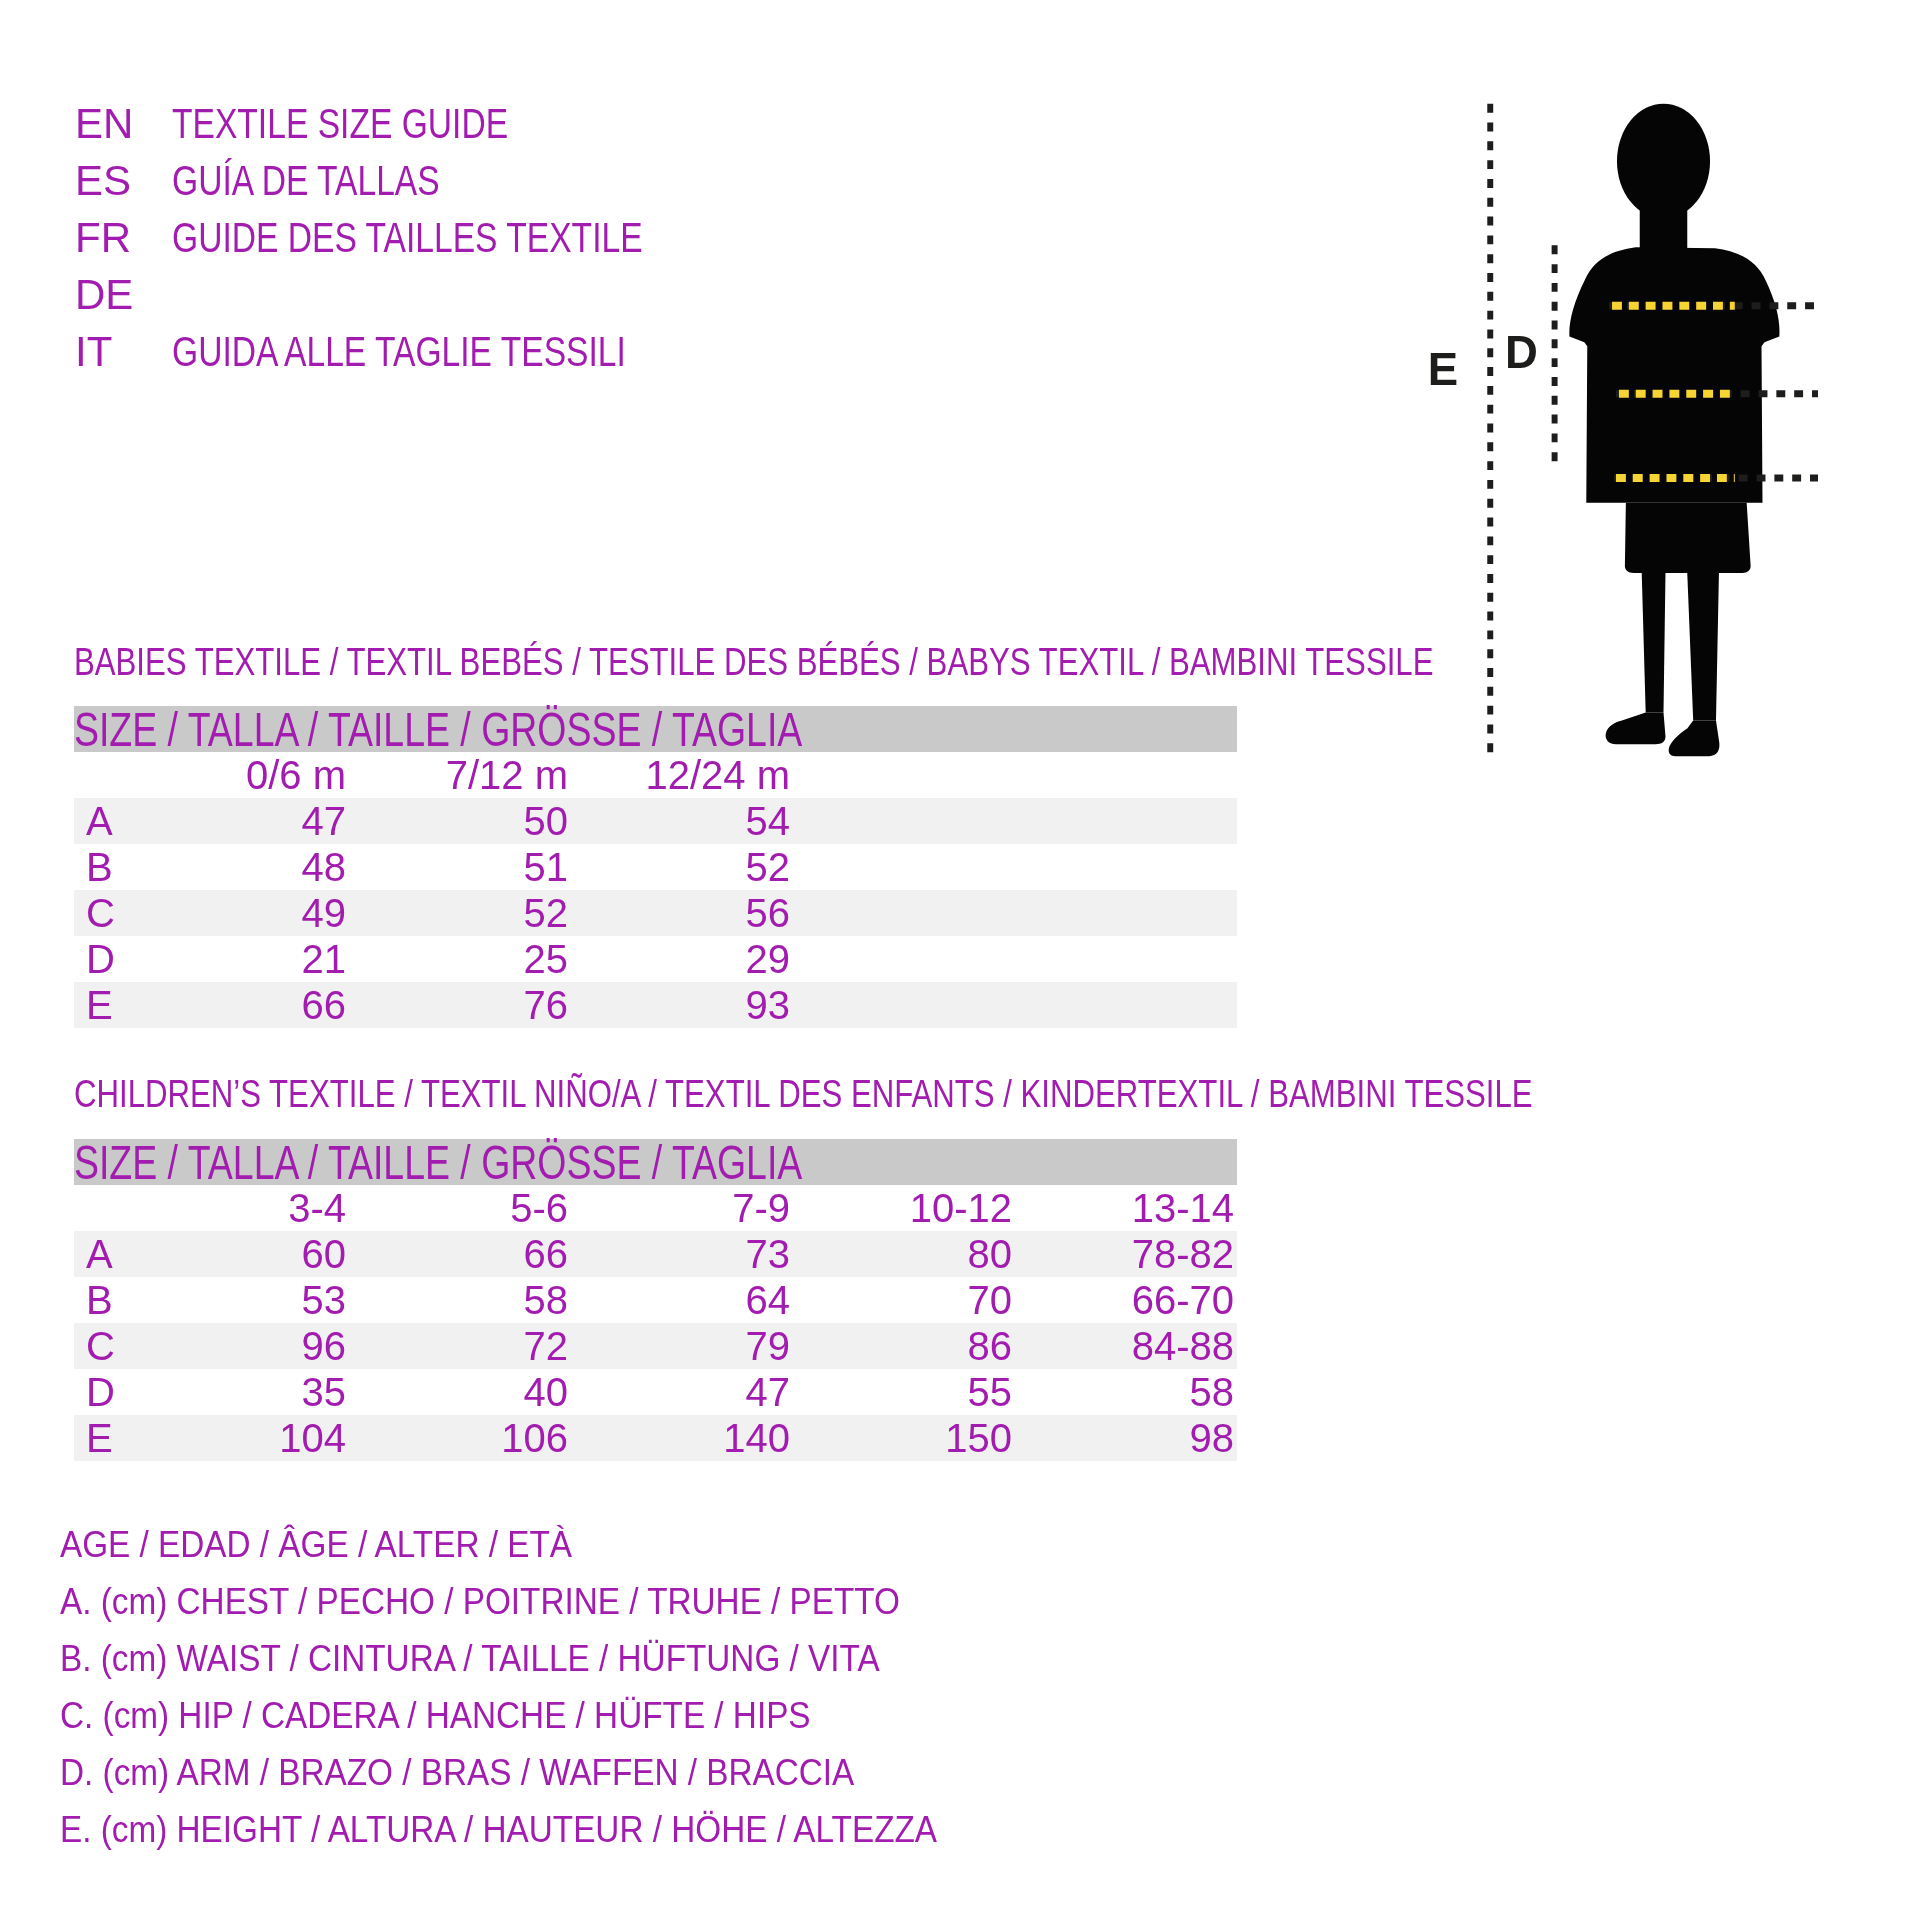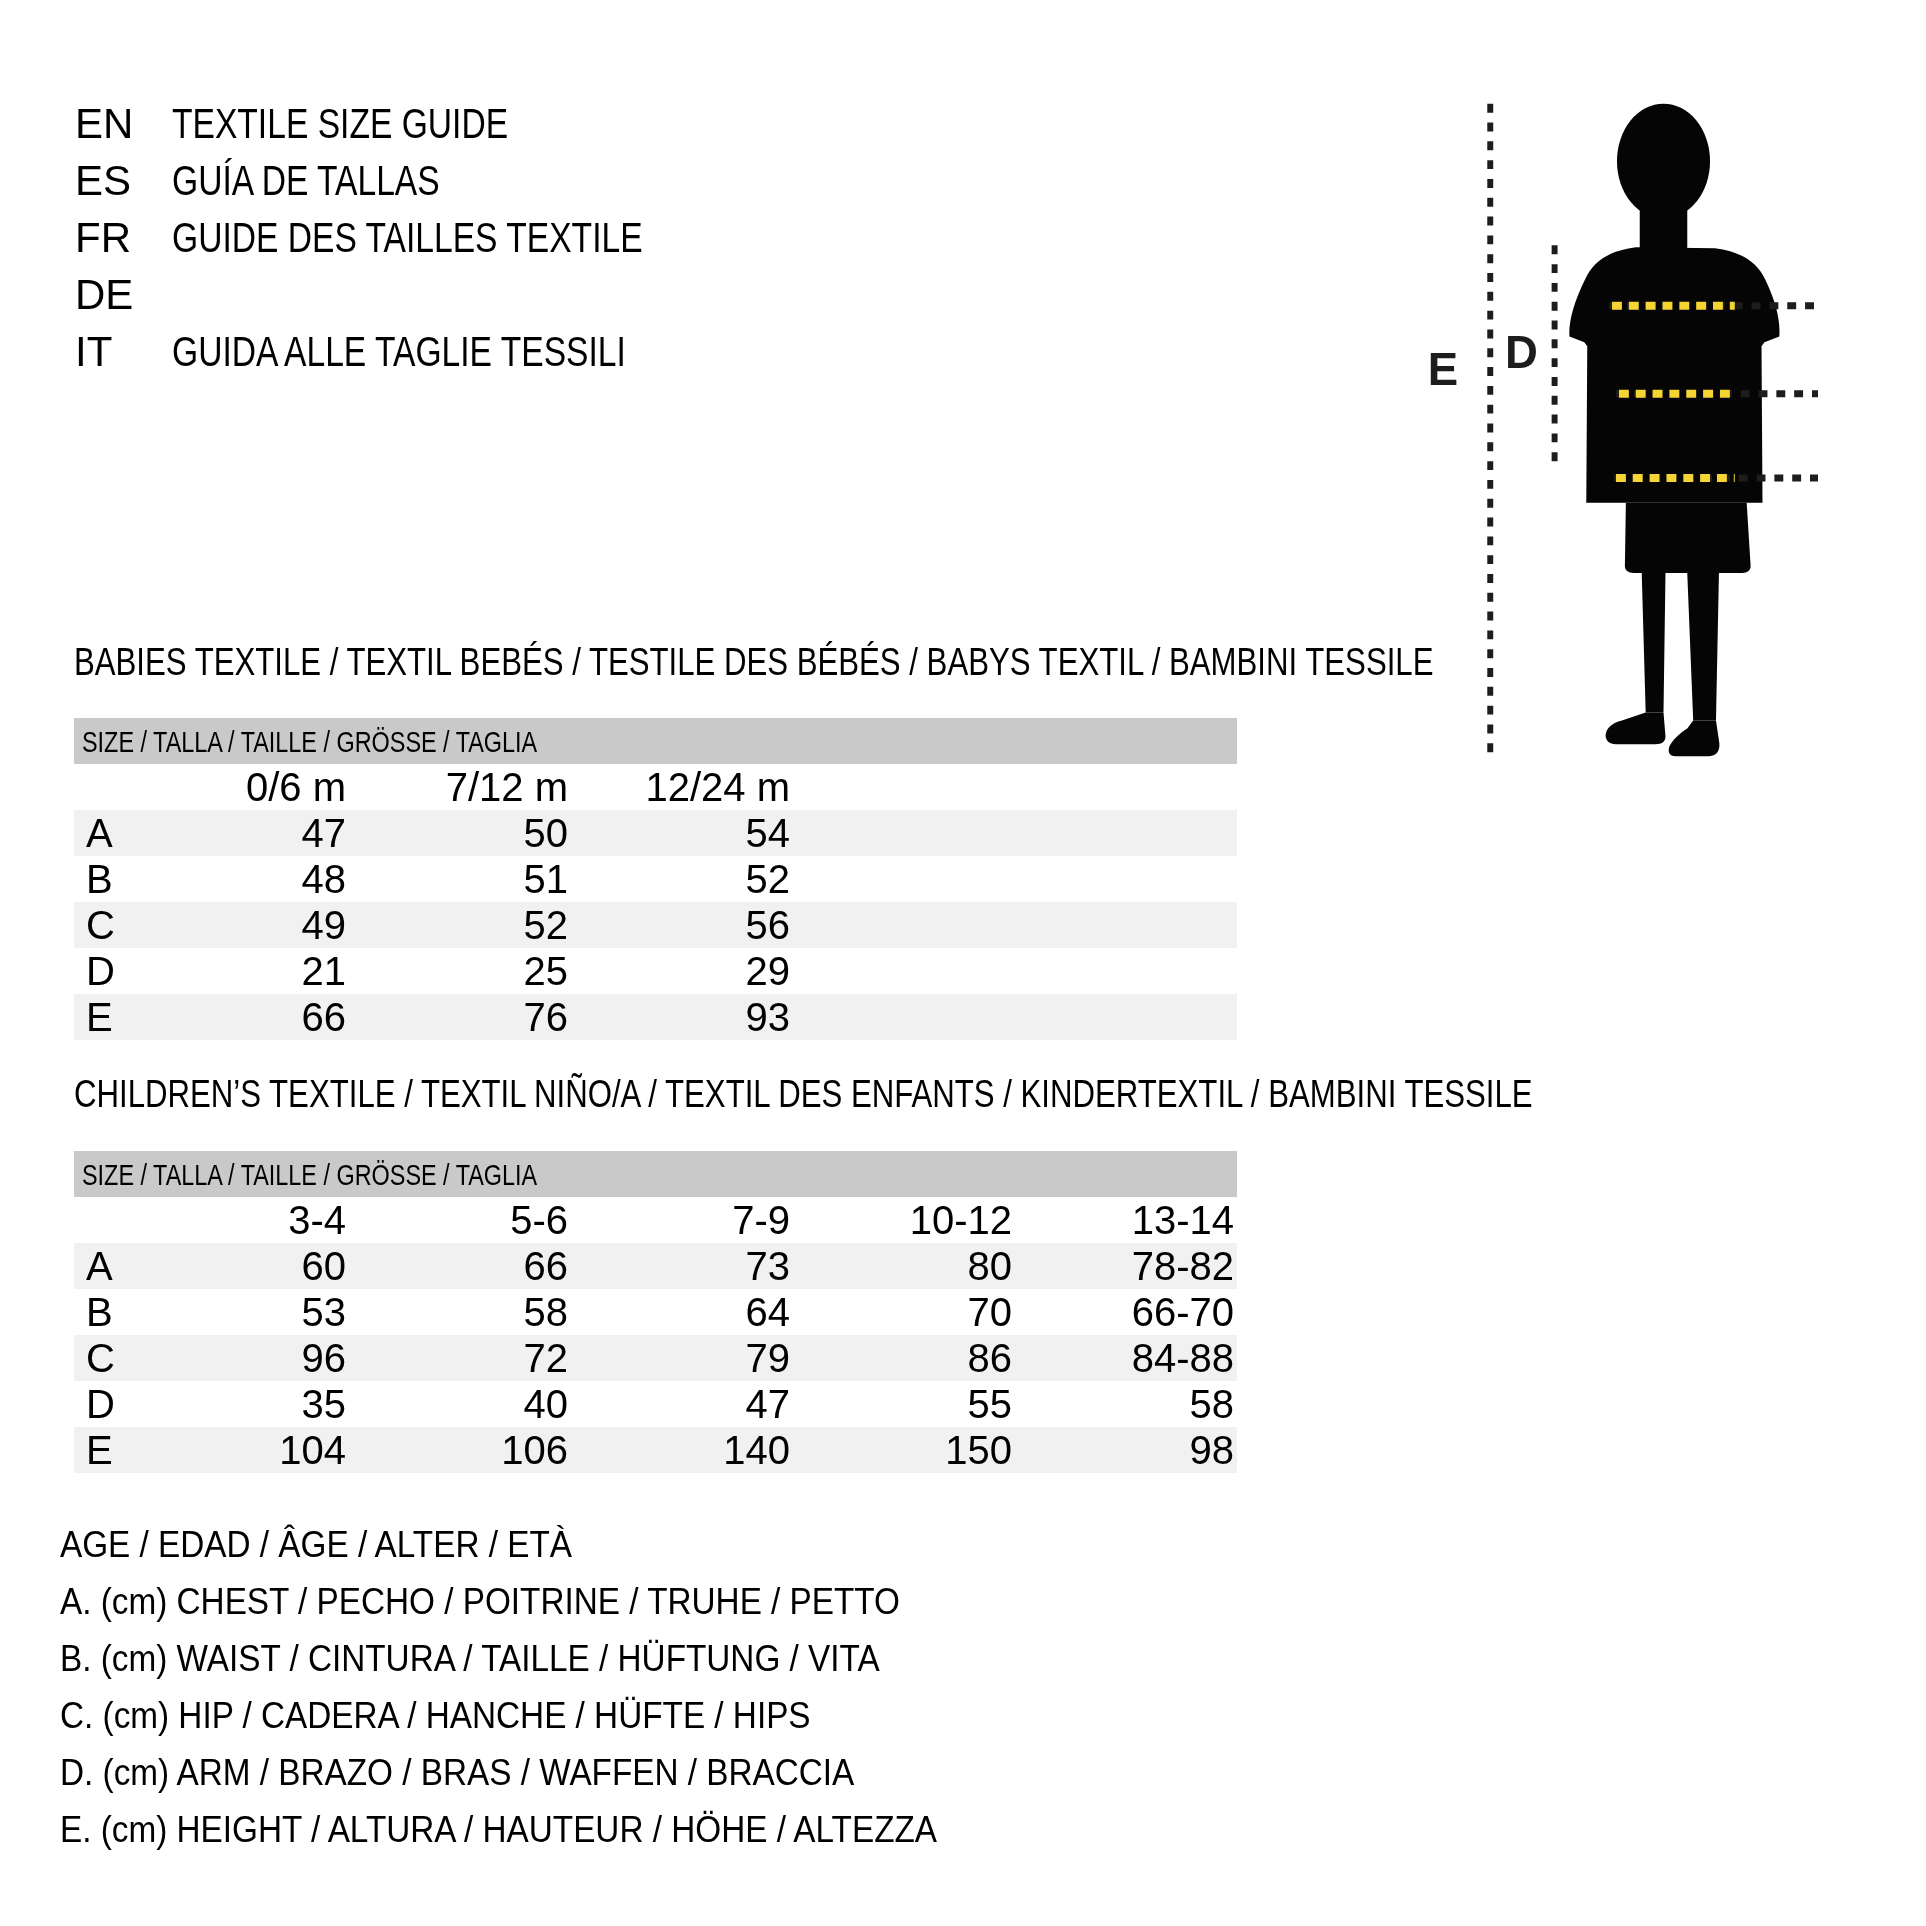--- a/index.html
+++ b/index.html
@@ -1,18 +1,18 @@
 <!DOCTYPE html>
 <html><head>
 <meta charset="utf-8">
 <style>
   html,body{margin:0;padding:0;background:#fff;}
   .page{
     position:relative;width:1818px;height:1927px;background:#ffffff;overflow:hidden;
-    font-family:"Liberation Sans",sans-serif;color:#000000;
+    font-family:"Liberation Sans",sans-serif;color:#a21caf;
   }
   .cond80{transform:scaleX(.80);transform-origin:left center;display:inline-block;white-space:nowrap;}
   .cond82{transform:scaleX(.82);transform-origin:left center;display:inline-block;white-space:nowrap;}
   .cond78{transform:scaleX(.78);transform-origin:left center;display:inline-block;white-space:nowrap;}
   .cond90{transform:scaleX(.90);transform-origin:left center;display:inline-block;white-space:nowrap;}
 
   
   .lang-block{position:absolute;left:75px;top:95px;}
   .lang-row{display:flex;height:57px;line-height:57px;font-size:42px;}
   .lang-code{width:97px;flex:0 0 97px;}
@@ -20,21 +20,21 @@
 
   
   .section-heading{position:absolute;left:74px;font-size:38px;line-height:46px;white-space:nowrap;}
   .heading-babies{top:639px;}
   .heading-children{top:1071px;}
 
   
   .sg-table{position:absolute;left:74px;width:1163px;font-size:40px;}
   .table-babies{top:706px;}
   .table-children{top:1139px;}
-  .size-bar{height:46px;line-height:47px;background:#c9c9c9;padding-left:8px;font-size:30px;margin-top:12px;}
+  .size-bar{height:46px;line-height:47px;background:#c9c9c9;font-size:48px;}
   .t-row{display:flex;height:46px;line-height:46px;}
   .t-row.stripe{background:#f1f1f1;}
   .t-label{flex:0 0 50px;width:50px;padding-left:12px;box-sizing:border-box;}
   .t-cell{flex:0 0 222px;width:222px;text-align:right;}
 
   
   .legend{position:absolute;left:60px;top:1516px;}
   .legend-line{height:57px;line-height:57px;font-size:37px;white-space:nowrap;}
 
   

